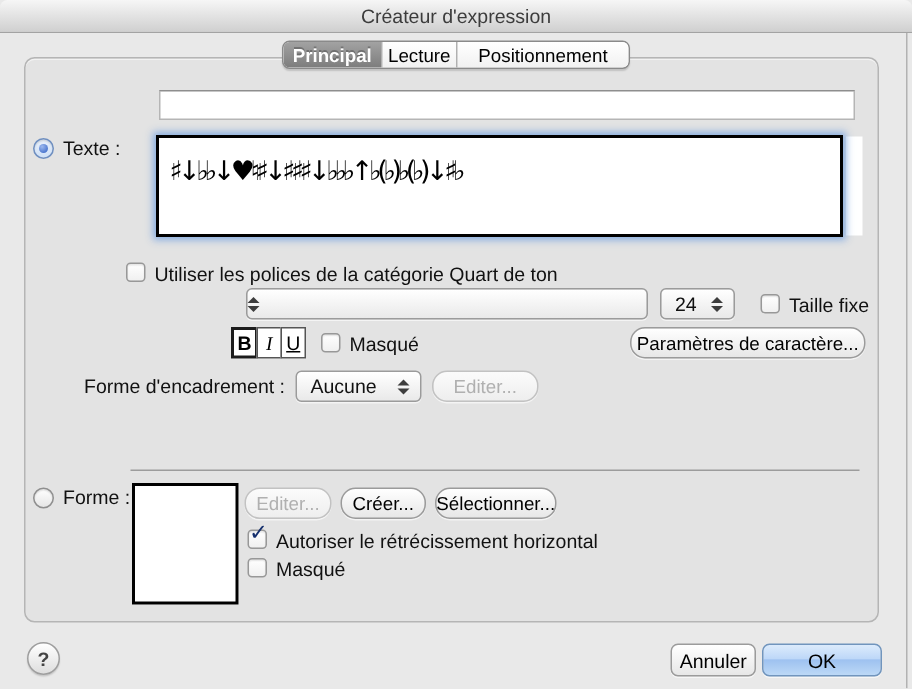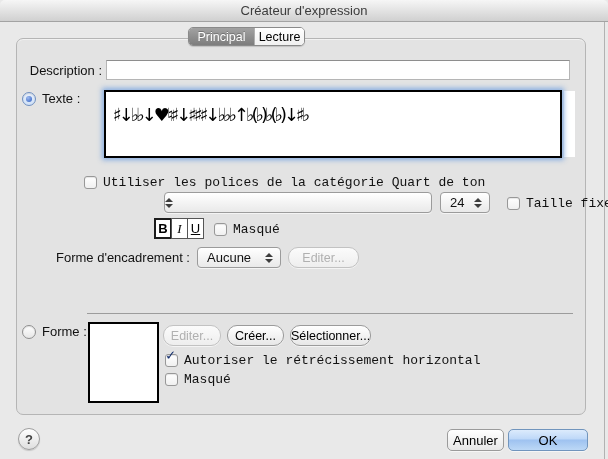--- a/index.html
+++ b/index.html
@@ -28,21 +28,21 @@
   .tabbar{
     position:absolute;left:188px;top:27px;height:19px;display:flex;
     border:1px solid #8a8a8a;border-radius:5px;overflow:hidden;z-index:3;
     background:#fff;box-shadow:0 1px 1px rgba(0,0,0,.15);
   }
   .tab{
     display:flex;align-items:center;justify-content:center;
     background:linear-gradient(#ffffff,#f1f1f1);color:#000;
     border-left:1px solid #b0b0b0;cursor:default;font-size:12.5px;
   }
-  .tab:first-child{border-left:none;}
+  .tab:first-child{border-left:none;font-weight:bold;}
   .tab.selected{
     background:linear-gradient(#a2a2a2,#7d7d7d);color:#fff;
     text-shadow:0 -1px 0 rgba(0,0,0,.25);
   }
   .lbl{position:absolute;white-space:nowrap;}
   .r{text-align:right;}
   
   .text-input{
     position:absolute;height:20px;background:#fff;
     border:1px solid #b5b5b5;border-top-color:#8e8e8e;
@@ -66,21 +66,21 @@
     width:14px;height:14px;border-radius:50%;
     border:1px solid #8f8f8f;background:linear-gradient(#ffffff,#e6e6e6);
     display:inline-flex;align-items:center;justify-content:center;
     box-shadow:inset 0 1px 1px rgba(0,0,0,.12);
   }
   .radio .dot{display:none;width:6px;height:6px;border-radius:50%;
     background:radial-gradient(circle at 35% 30%,#9db9ef,#2f5fc2);}
   .radio.selected{border-color:#6f8fc0;background:linear-gradient(#eaf1fb,#cfe0f6);}
   .radio.selected .dot{display:block;}
   
-  .cb{position:absolute;display:flex;align-items:center;gap:6px;white-space:nowrap;font-family:Liberation Mono, monospace;}
+  .cb{position:absolute;display:flex;gap:6px;white-space:nowrap;}
   .cb .box{
     width:13px;height:13px;border:1px solid #989898;border-radius:3px;
     background:linear-gradient(#ffffff,#f0f0f0);flex:0 0 auto;position:relative;
     box-shadow:inset 0 1px 1px rgba(0,0,0,.1);
   }
   .cb .check{display:none;position:absolute;left:0px;top:-6px;
     color:#16306e;font-size:15px;font-weight:bold;line-height:1;}
   .cb.checked .check{display:block;}
   
   .popup{
@@ -139,23 +139,23 @@
   <div class="titlebar">
     <span>Créateur d'expression</span>
   </div>
   <div class="win-right-edge"></div>
 
   <div class="groupbox"></div>
 
   <div class="tabbar">
     <div class="tab selected" style="width:65px">Principal</div>
     <div class="tab" style="width:50px">Lecture</div>
-  </div>
-
-  <div class="lbl r" style="left:16px;top:63px;width:86px">Description :</div>
+    <div class="tab" style="width:115px">Positionnement</div>
+  </div>
+
   <input class="text-input" style="left: 106px; top: 60px; width: 464px;" value="">
 
   <div class="radio-row" style="left:22px;top:91px">
     <span class="radio selected">
         <span class="dot"></span>
       </span>
     <span>Texte :</span>
   </div>
   <div class="texte-scroll"></div>
   <div class="textebox">
@@ -187,20 +187,21 @@
 
   <div class="biu" style="left:154px;top:218px">
     <button class="biu-cell bold-cell">B</button>
     <button class="biu-cell italic-cell">I</button>
     <button class="biu-cell underline-cell">U</button>
   </div>
   <div class="cb" style="left:214px;top:222px">
     <span class="box"></span>
     <span>Masqué</span>
   </div>
+  <button class="btn" style="left:420px;top:218px;width:157px">Paramètres de caractère...</button>
 
   <div class="lbl r" style="left:20px;top:250px;width:170px">Forme d'encadrement :</div>
   <div class="popup" style="left:197px;top:247px;width:84px">
     <span class="popup-value">Aucune</span>
     <span class="stepper">
         <i class="up"></i>
         <i class="down"></i>
       </span>
   </div>
   <button class="btn disabled" style="left:288px;top:247px;width:71px">Editer...</button>

